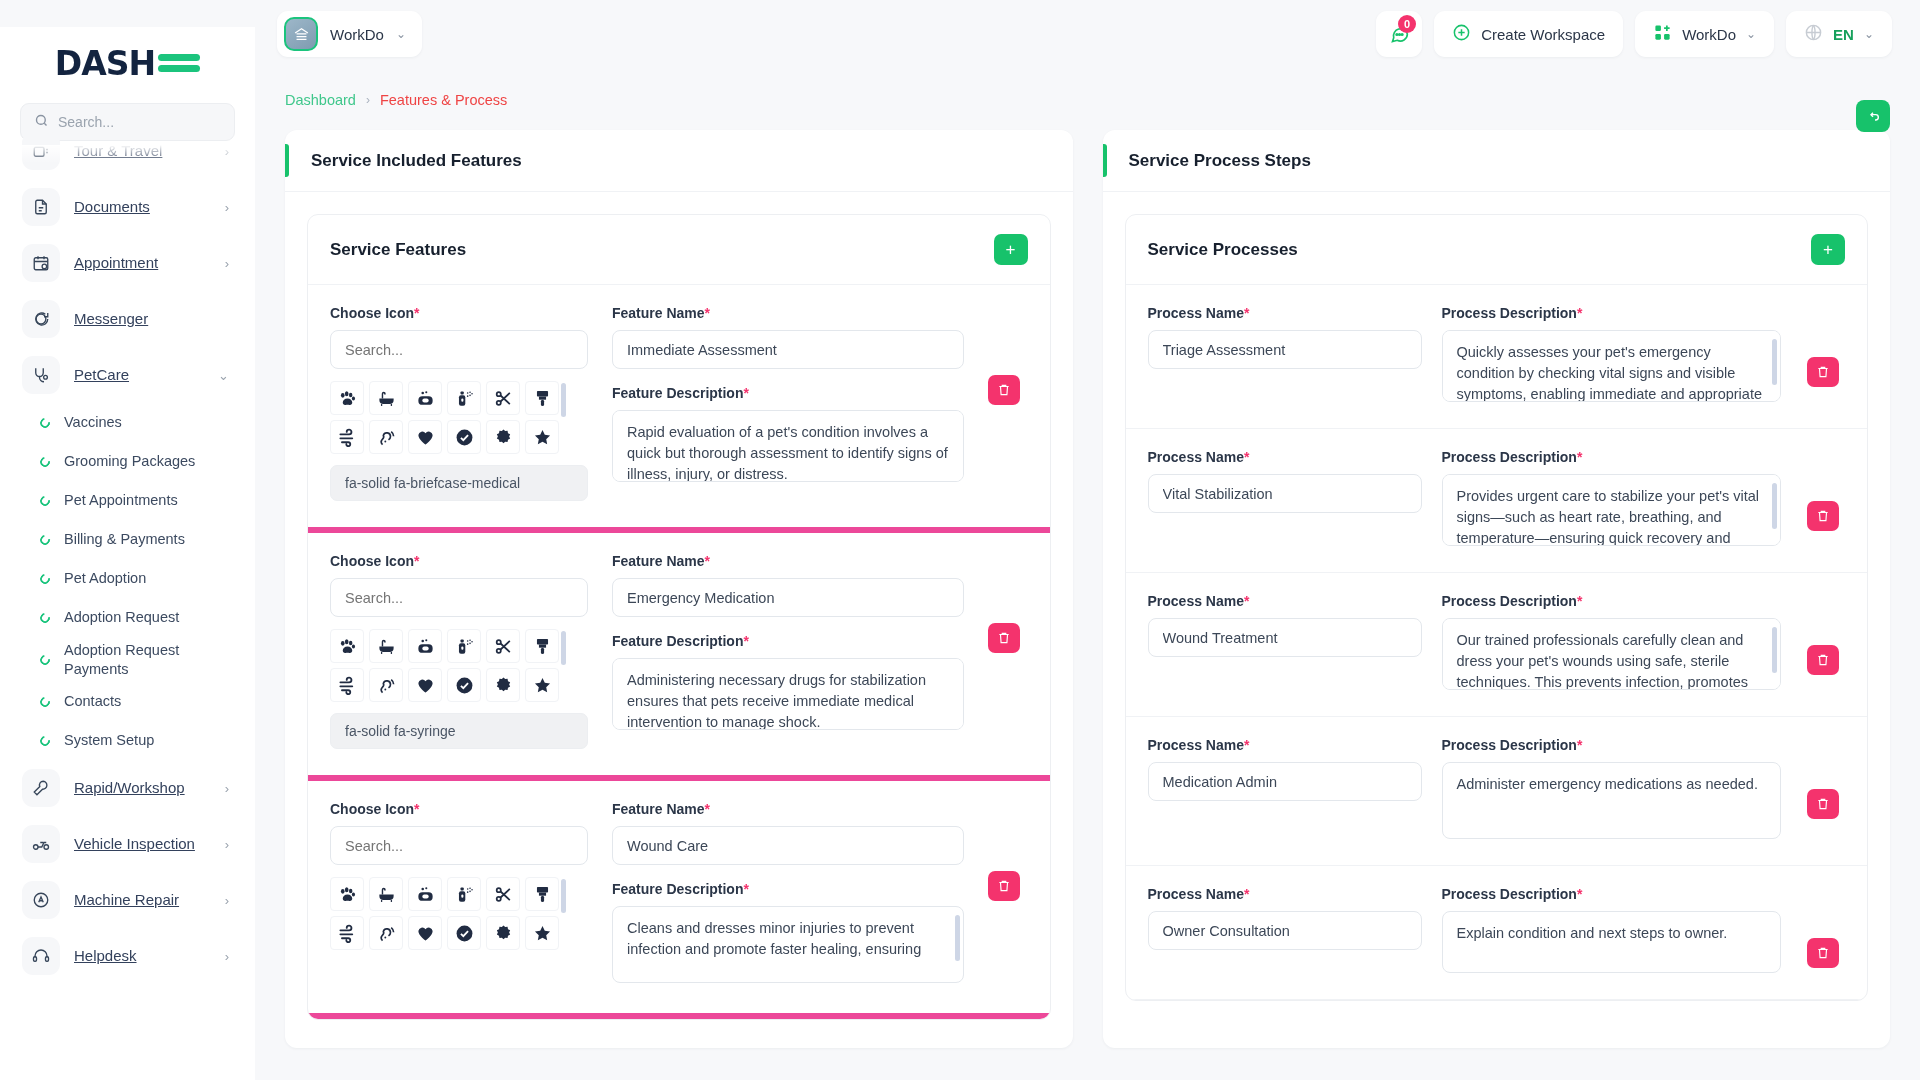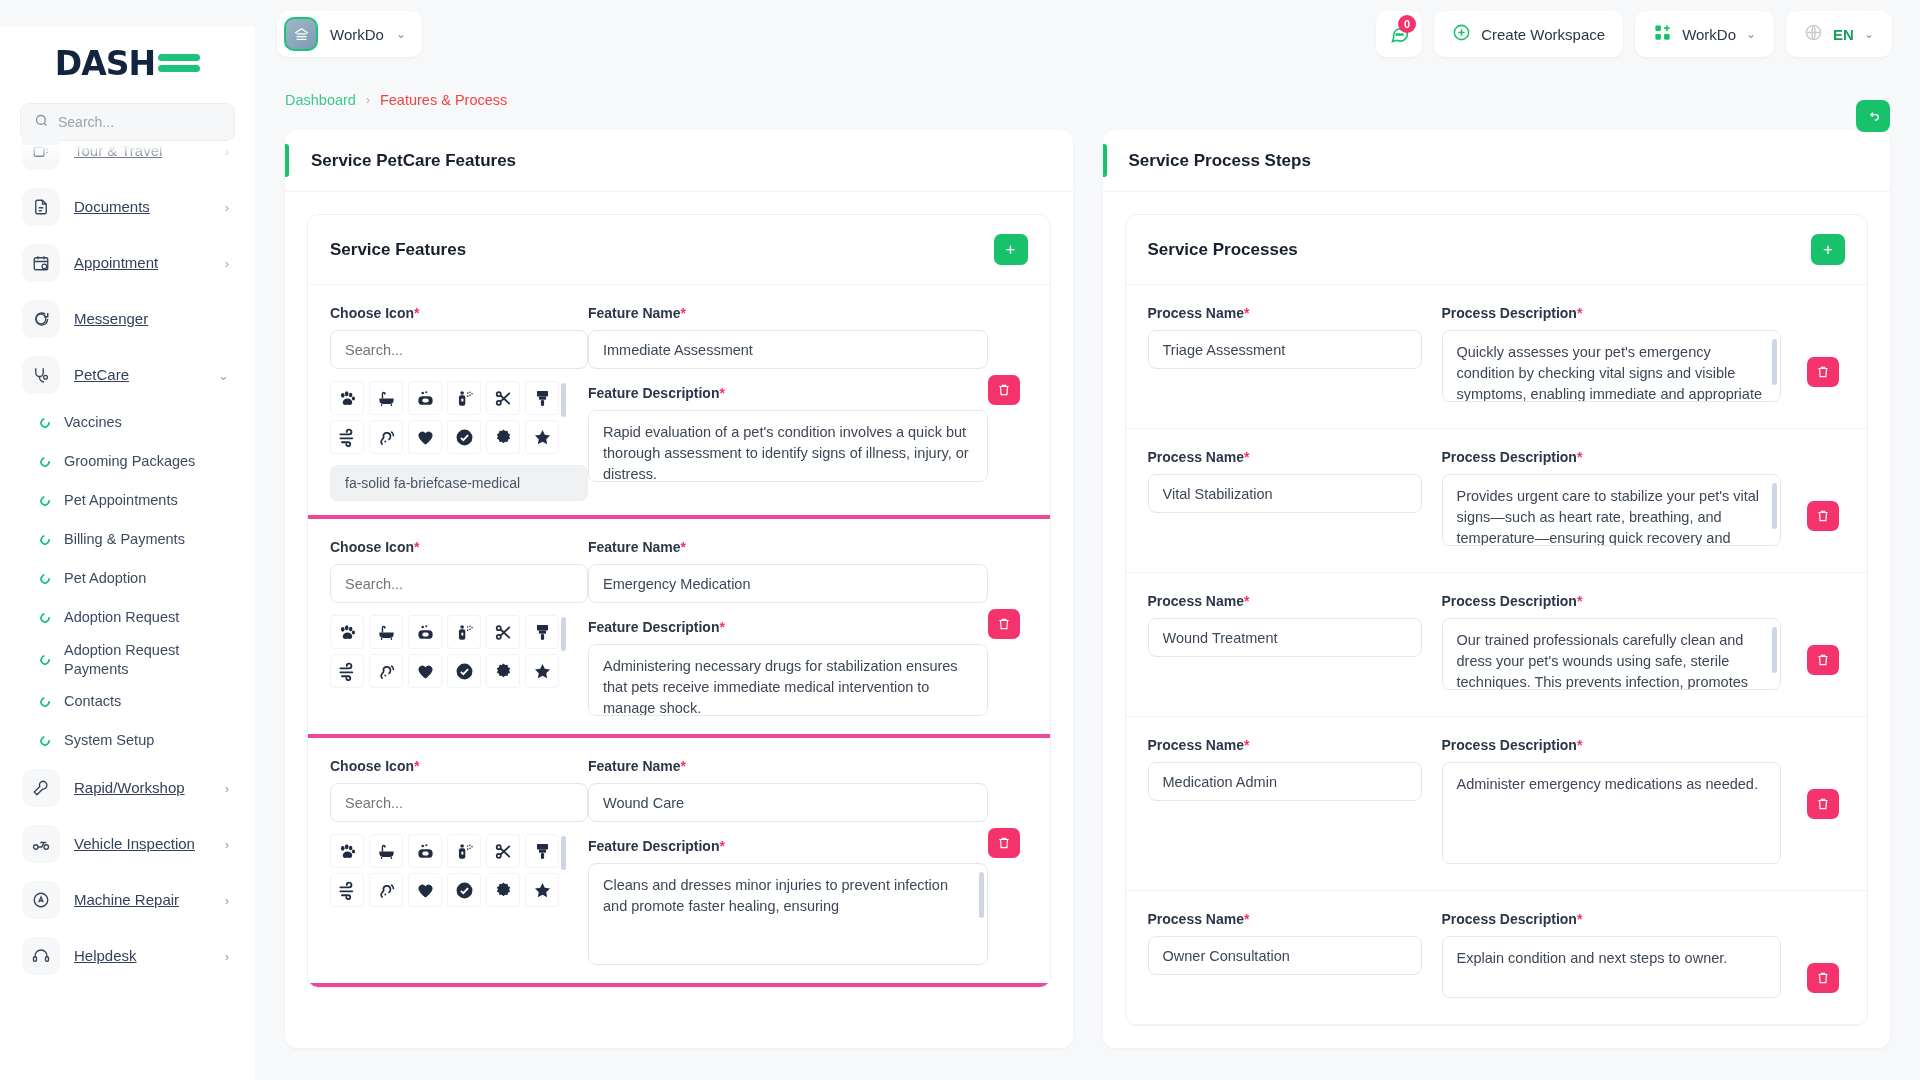--- a/index.html
+++ b/index.html
@@ -137,40 +137,40 @@
     height: 70px; display: flex; align-items: center; padding: 0 22px;
     border-bottom: 1px solid #f0f2f5;
   }
   .inner-title { font-size: 17px; font-weight: 700; color: #17202e; flex: 1; }
   .add-btn {
     width: 34px; height: 31px; background: #17c26b; border-radius: 7px;
     display: flex; align-items: center; justify-content: center;
     color: #fff; font-size: 17px; cursor: pointer;
   }
 
-  .row-block { padding: 20px 22px 14px 22px; border-bottom: 4px solid #ec4899; display: flex; gap: 0; }
+  .row-block { padding: 20px 22px 26px 22px; border-bottom: 6px solid #ec4899; display: flex; gap: 24px; }
   .row-left { width: 258px; flex: 0 0 258px; }
   .row-mid { flex: 1; min-width: 0; }
   .row-del { width: 40px; flex: 0 0 40px; display: flex; align-items: flex-start; padding-top: 70px; }
 
   .fld-label { font-size: 14px; font-weight: 600; color: #2b3648; margin-bottom: 9px; display: block; }
   .req { color: #f4336d; }
 
   .inp {
     width: 100%; height: 39px; border: 1px solid #e3e7ec; border-radius: 8px;
     padding: 0 14px; font-size: 14.5px; color: #3c4757; outline: none;
     font-family: "Liberation Sans", sans-serif; background: #fff;
   }
   .ta {
     width: 100%; border: 1px solid #e3e7ec; border-radius: 8px;
     padding: 11px 14px; font-size: 14.5px; color: #3c4757; outline: none;
     font-family: "Liberation Sans", sans-serif; line-height: 1.45; resize: none; background: #fff;
   }
   .ta.h3 { height: 72px; }
-  .ta.h4 { height: 102px; }
+  .ta.h4 { height: 77px; }
   .ta.h5 { height: 62px; }
 
   .mb14 { margin-bottom: 16px; }
 
   .icon-grid-wrap { position: relative; margin-top: 12px; }
   .icon-grid {
     display: grid; grid-template-columns: repeat(6, 1fr); gap: 5px;
     width: 228px;
   }
   .icon-cell {
@@ -448,21 +448,21 @@
           <path d="M9 10H16a4 4 0 010 8h-1"></path>
           <path d="M12 7l-3 3 3 3"></path>
         </svg>
     </div>
 
     <div class="columns">
 
       <div class="col">
         <div class="card">
           <div class="card-head">
-            <span class="card-title">Service PetCare Features</span>
+            <span class="card-title">Service Included Features</span>
           </div>
           <div class="card-body">
             <div class="inner-panel">
               <div class="inner-head">
                 <span class="inner-title">Service Features</span>
                 <span class="add-btn">+</span>
               </div>
 
               <div class="row-block">
                 <div class="row-left">
@@ -668,20 +668,21 @@
                           </svg>
                         </span>
                       <span class="icon-cell">
                           <svg width="19" height="19" viewBox="0 0 24 24" fill="currentColor">
                             <path d="M12 2.6l2.9 6 6.6.9-4.8 4.6 1.2 6.5L12 17.5 6.1 20.6l1.2-6.5-4.8-4.6 6.6-.9z"></path>
                           </svg>
                         </span>
                     </div>
                     <div class="grid-scroll"></div>
                   </div>
+                  <div class="icon-value">fa-solid fa-syringe</div>
                 </div>
                 <div class="row-mid">
                   <div class="mb14">
                     <label class="fld-label"><span>Feature Name</span><span class="req">*</span></label>
                     <input class="inp" value="Emergency Medication" style="">
                   </div>
                   <div>
                     <label class="fld-label"><span>Feature Description</span><span class="req">*</span></label>
                     <textarea class="ta h3" style="">Administering necessary drugs for stabilization ensures that pets receive immediate medical intervention to manage shock.</textarea>
                   </div>

